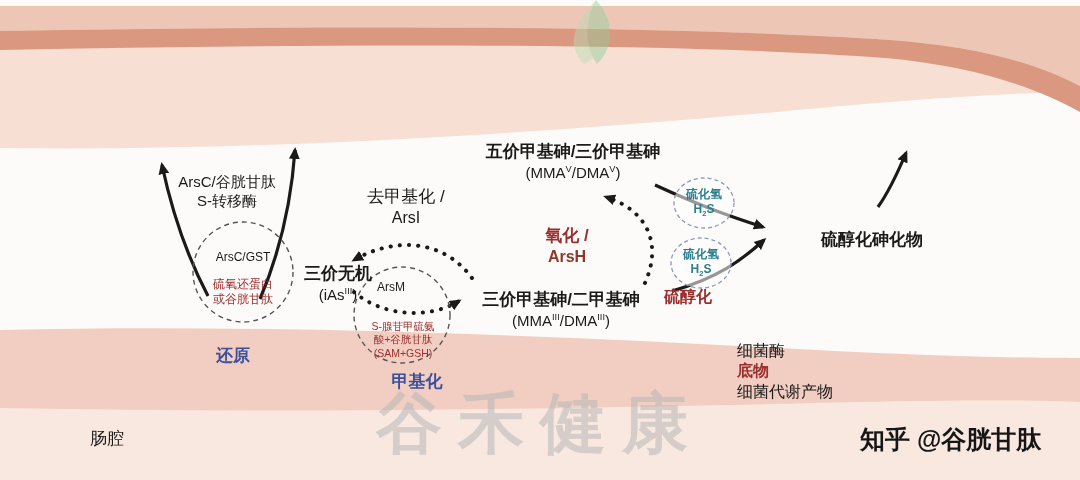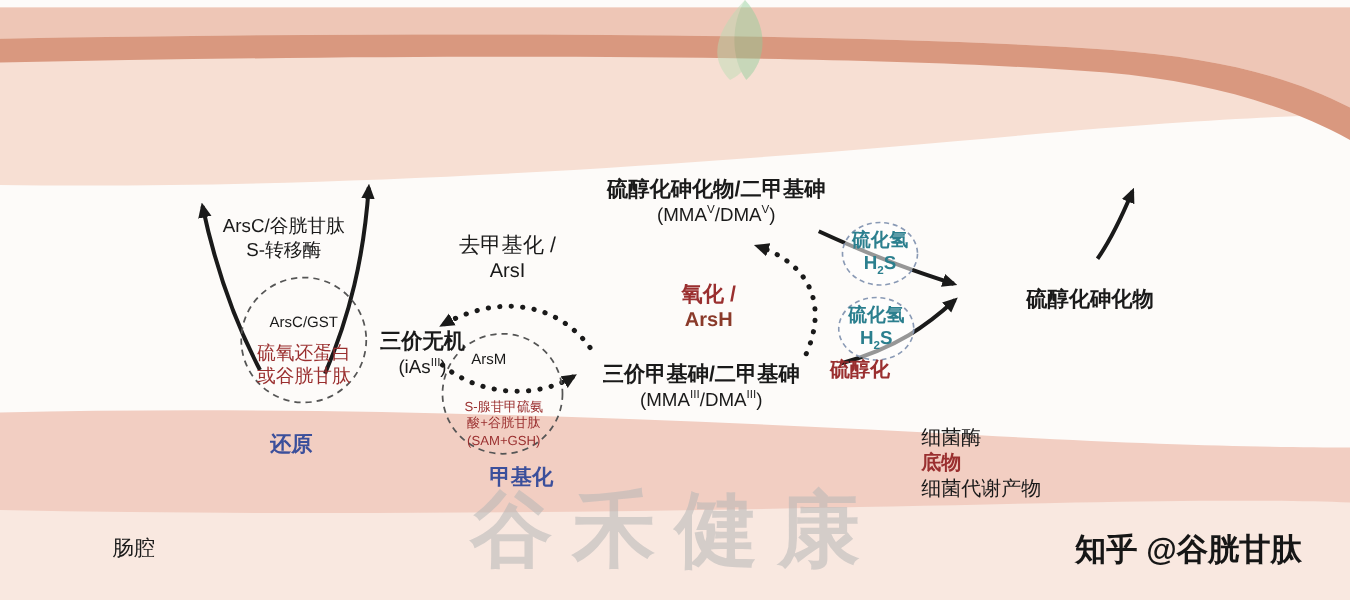--- a/index.html
+++ b/index.html
@@ -13,21 +13,21 @@
   .lbl{
     position:absolute;transform:translate(-50%,-50%);
     text-align:center;white-space:nowrap;line-height:1.28;z-index:5;
   }
   .la{transform:none;text-align:left;}
   .w600{font-weight:700;}
   .f17{font-size:17px;}
   .f16{font-size:16px;}
   .f15{font-size:15px;}
   .f14{font-size:12px;}
-  .f12{font-size:15px;}
+  .f12{font-size:12px;}
   .f10{font-size:10.5px;}
   .blue{color:#3b4f9b;font-weight:700;}
   .dred{color:#9a2f2f;}
   .brown{color:#8a3a2a;}
   .teal{color:#2b7f8e;font-weight:700;}
   sup{font-size:0.62em;}
   sub{font-size:0.62em;}
   .watermark{
     position:absolute;left:540px;top:424px;transform:translate(-50%,-50%);
     font-size:66px;font-weight:700;letter-spacing:16px;
@@ -121,21 +121,21 @@
     <div class="f17 w600">三价甲基砷/二甲基砷</div>
     <div class="f15"><span>(MMA</span><sup>III</sup><span>/DMA</span><sup>III</sup><span>)</span></div>
   </div>
 
   <div class="lbl" style="left:567px;top:246px">
     <div class="f17 dred w600">氧化 /</div>
     <div class="f16 brown w600">ArsH</div>
   </div>
 
   <div class="lbl" style="left:573px;top:161px">
-    <div class="f17 w600">硫醇化砷化物/二甲基砷</div>
+    <div class="f17 w600">五价甲基砷/三价甲基砷</div>
     <div class="f15"><span>(MMA</span><sup>V</sup><span>/DMA</span><sup>V</sup><span>)</span></div>
   </div>
 
   <div class="lbl" style="left:704px;top:203px">
     <div class="f12 teal">硫化氢</div>
     <div class="f12 teal"><span>H</span><sub>2</sub><span>S</span></div>
   </div>
   <div class="lbl" style="left:701px;top:263px">
     <div class="f12 teal">硫化氢</div>
     <div class="f12 teal"><span>H</span><sub>2</sub><span>S</span></div>

